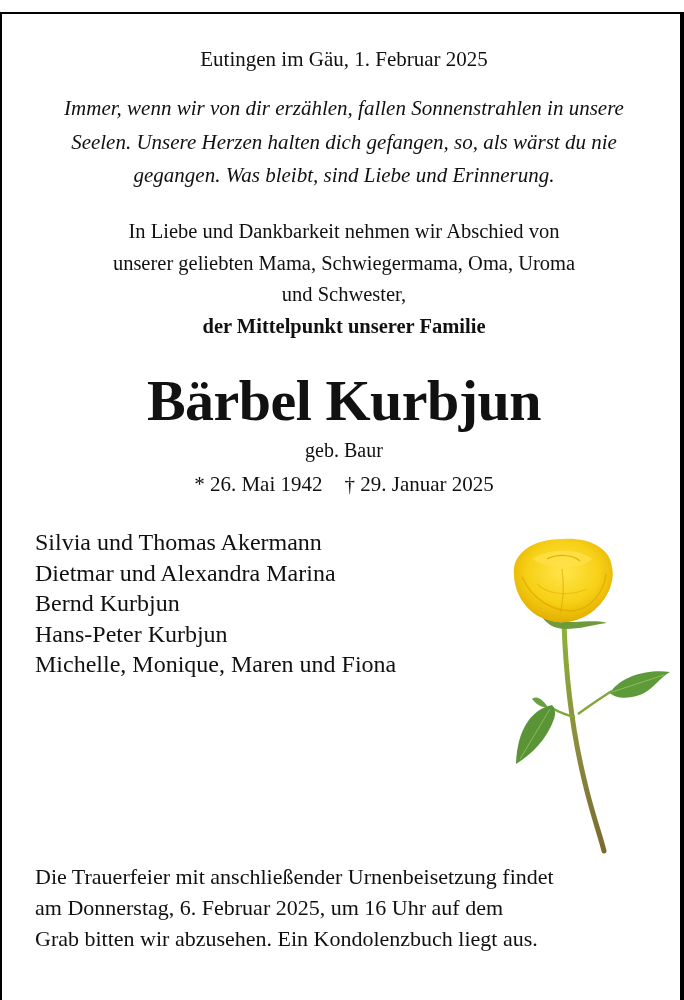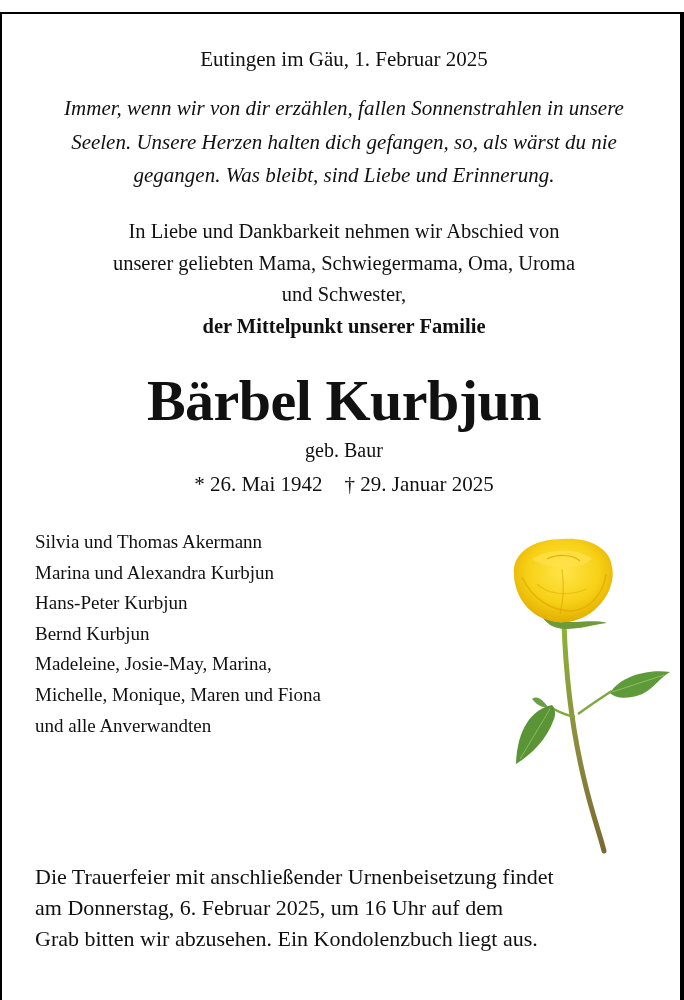--- a/index.html
+++ b/index.html
@@ -16,21 +16,21 @@
     .place-date { top: 30px; font-size: 21px; line-height: 30px; }
     .quote { top: 78px; font-size: 21px; font-style: italic; line-height: 33.5px; }
     .intro { top: 202px; font-size: 20.5px; line-height: 31.5px; }
     .intro .bold { font-weight: bold; }
     .name { top: 352px; font-size: 58px; font-weight: bold; line-height: 70px; letter-spacing: -0.5px; }
     .maiden { top: 422px; font-size: 20px; line-height: 28px; }
     .dates { top: 455px; font-size: 21px; line-height: 30px; }
     .dates .gap { display: inline-block; width: 22px; }
     .mourners {
       position: absolute; left: 33px; top: 513px;
-      font-size: 19px; line-height: 30.6px; margin: 0; padding: 0; list-style: none;
+      font-size: 24px; line-height: 30.6px; margin: 0; padding: 0; list-style: none;
     }
     .mourners li { white-space: nowrap; }
     .service {
       position: absolute; left: 33px; top: 847px; width: 630px;
       font-size: 22px; line-height: 31px;
     }
     .rose { position: absolute; left: 490px; top: 515px; width: 190px; height: 330px; }
   </style>
 </head>
 <body>
@@ -53,26 +53,24 @@
   </div>
 
   <div class="center serif name">Bärbel Kurbjun</div>
   <div class="center serif maiden">geb. Baur</div>
   <div class="center serif dates">
     <span>* 26. Mai 1942</span><span class="gap"></span><span>† 29. Januar 2025</span>
   </div>
 
   <ul class="serif mourners">
     <li>Silvia und Thomas Akermann</li>
-    <li>Marina und Alexandra Kurbjun</li>
+    <li>Dietmar und Alexandra Marina</li>
+    <li>Bernd Kurbjun</li>
     <li>Hans-Peter Kurbjun</li>
-    <li>Bernd Kurbjun</li>
-    <li>Madeleine, Josie-May, Marina,</li>
     <li>Michelle, Monique, Maren und Fiona</li>
-    <li>und alle Anverwandten</li>
   </ul>
 
   <svg class="rose" viewBox="0 0 190 330" xmlns="http://www.w3.org/2000/svg">
     <defs>
       <radialGradient id="petal" cx="50%" cy="40%" r="60%">
         <stop offset="0%" stop-color="#FFE54A"></stop>
         <stop offset="60%" stop-color="#F7D117"></stop>
         <stop offset="100%" stop-color="#E3AE00"></stop>
       </radialGradient>
       <linearGradient id="stemg" x1="0" y1="0" x2="0" y2="1">

